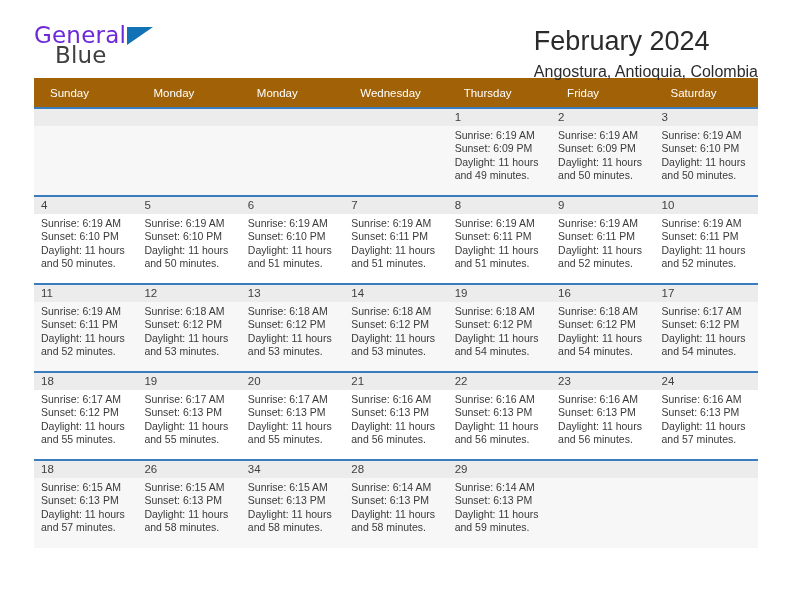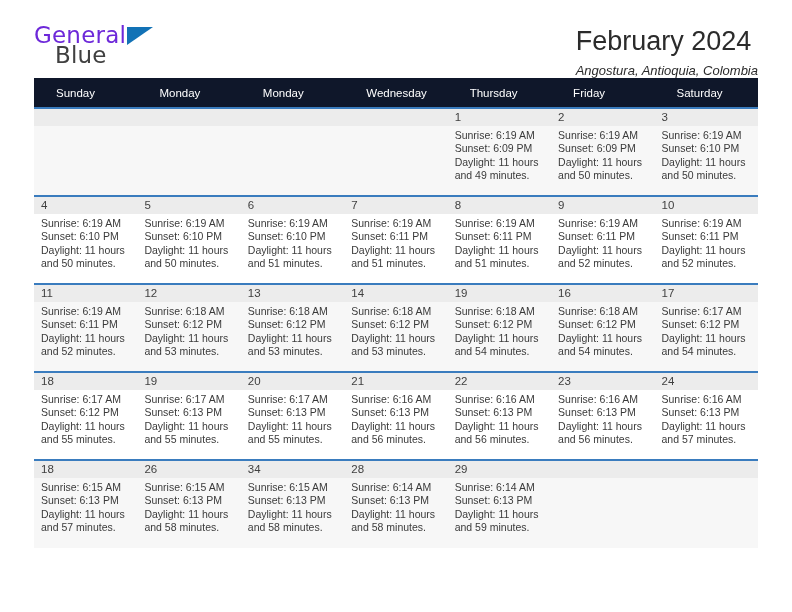--- a/index.html
+++ b/index.html
@@ -69,40 +69,39 @@
   }
   .cal-title {
     font-size: 27px;
     color: #2b2b2b;
     font-weight: normal;
     line-height: 1.12;
     white-space: nowrap;
   }
   .cal-subtitle {
     margin-top: 7px;
-    font-size: 13px;
+    font-size: 16px;
     color: #2b2b2b;
     white-space: nowrap;
-    font-style: italic;
   }
 
   
   .calendar {
     width: 724px;
     border-collapse: collapse;
     table-layout: fixed;
     margin-top: 6px;
   }
   .calendar th {
-    background: #0f172a;
+    background: #a16207;
     color: #ffffff;
     font-weight: normal;
     font-size: 11.5px;
     text-align: left;
-    padding: 5px 0 5px 22px;
+    padding: 5px 0 5px 16px;
     height: 19px;
     border: none;
   }
   .calendar td {
     vertical-align: top;
     padding: 0;
     border: none;
     border-top: 2px solid #3a7cbe;
     height: 88px;
     box-sizing: border-box;

